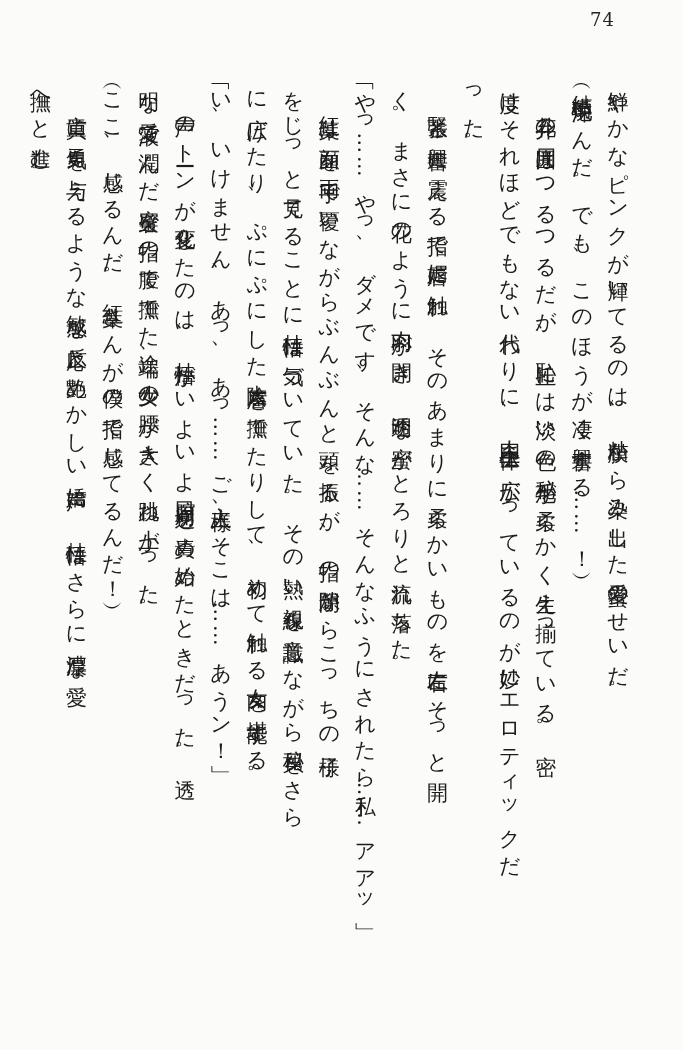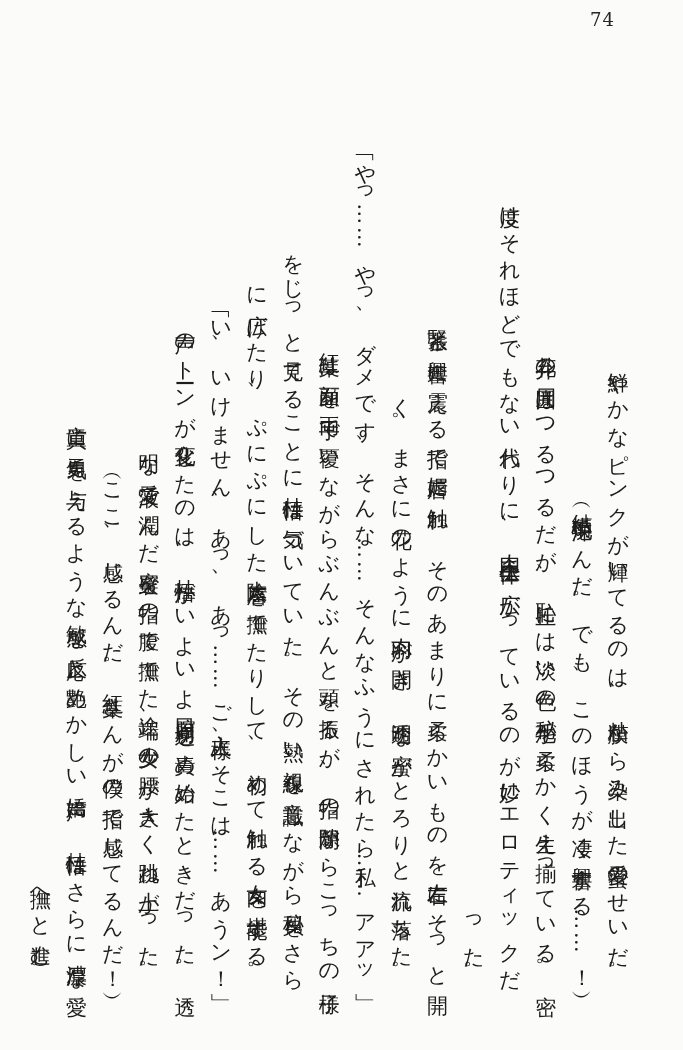--- a/index.html
+++ b/index.html
@@ -10,21 +10,20 @@
     width: 683px;
     height: 1050px;
     background: #fbfbf9;
     position: relative;
     overflow: hidden;
     font-family: "DejaVu Serif", serif;
   }
   .page {
     position: absolute;
     inset: 0;
-    text-align: right;
   }
   .page-number {
     position: absolute;
     top: 9px;
     left: 590px;
     font-size: 18px;
     color: #262626;
     letter-spacing: 1px;
     font-family: "DejaVu Serif", serif;
   }

